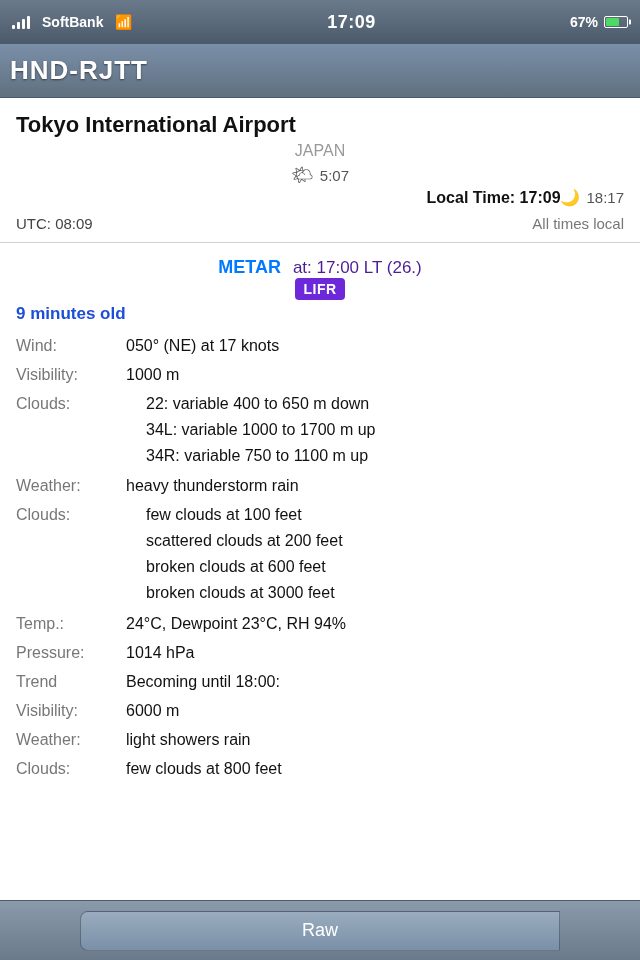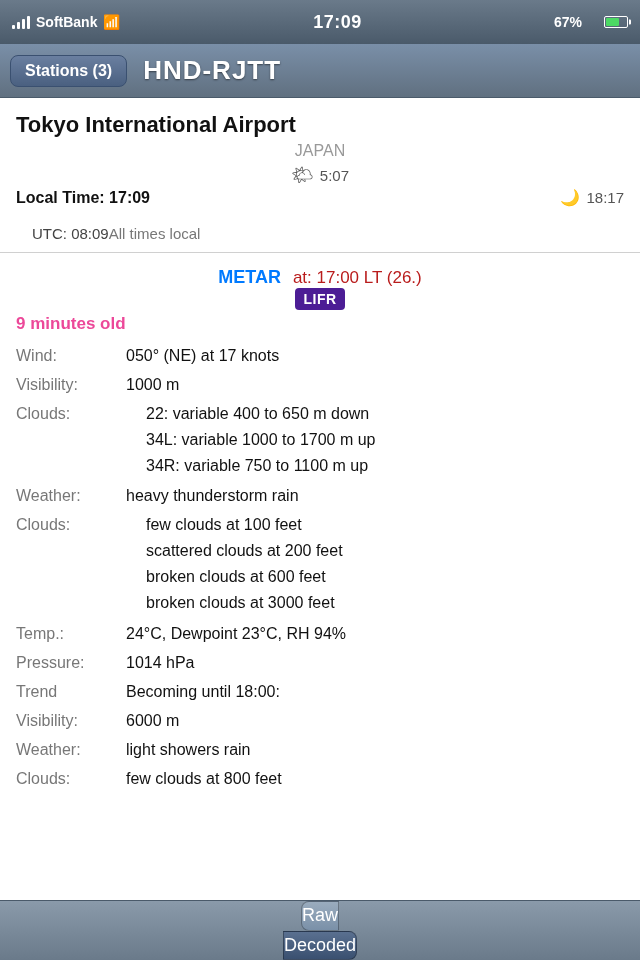--- a/index.html
+++ b/index.html
@@ -20,33 +20,33 @@
       align-items: center;
       justify-content: space-between;
       padding: 0 12px;
       color: white;
       font-size: 15px;
       font-weight: 600;
     }
     .status-left {
       display: flex;
       align-items: center;
-      gap: 6px;
+      gap: 12px;
       font-size: 14px;
       text-align: center;
     }
     .status-center {
       font-size: 18px;
       font-weight: 600;
       letter-spacing: 0.5px;
     }
     .status-right {
       display: flex;
       align-items: center;
-      gap: 22px;
+      gap: 6px;
       font-size: 14px;
     }
     .signal-bars {
       display: flex;
       align-items: flex-end;
       gap: 2px;
       height: 14px;
     }
     .signal-bar {
       width: 3px;
@@ -134,23 +134,23 @@
       color: #111;
       margin-bottom: 4px;
     }
     .airport-country {
       color: #999;
       font-size: 16px;
       margin-bottom: 4px;
     }
     .times-row {
       display: flex;
-      justify-content: space-between;
-      align-items: center;
-      margin-bottom: 18px;
+      justify-content: flex-end;
+      align-items: center;
+      margin-bottom: 8px;
     }
     .local-time {
       font-size: 16px;
       font-weight: 600;
       color: #111;
     }
     .sun-time {
       display: flex;
       align-items: center;
       gap: 6px;
@@ -184,34 +184,34 @@
       display: flex;
       align-items: baseline;
       gap: 12px;
     }
     .metar-label {
       color: #007aff;
       font-size: 18px;
       font-weight: 700;
     }
     .metar-time {
-      color: #b91c1c;
+      color: #4c1d95;
       font-size: 17px;
     }
     .lifr-badge {
-      background: #4c1d95;
+      background: #6d28d9;
       color: white;
       font-size: 14px;
       font-weight: 700;
       padding: 3px 8px;
       border-radius: 4px;
       letter-spacing: 0.5px;
     }
     .age-text {
-      color: #ec4899;
+      color: #1d4ed8;
       font-size: 17px;
       font-weight: 700;
       margin-bottom: 10px;
     }
 
     
     .data-row {
       display: flex;
       margin-bottom: 5px;
       font-size: 16px;
@@ -240,21 +240,20 @@
     
     #tab-bar {
       height: 60px;
       background: linear-gradient(to bottom, #8a9aaa, #6a7a8a);
       display: flex;
       align-items: center;
       justify-content: center;
       gap: 0;
       padding: 0 80px;
       border-top: 1px solid #4a5a6a;
-      flex-direction: column;
     }
     .tab-button {
       flex: 1;
       height: 40px;
       display: flex;
       align-items: center;
       justify-content: center;
       color: white;
       font-size: 18px;
       font-weight: 500;
@@ -296,21 +295,20 @@
     <span>67%</span>
     <div class="battery-container">
       <div class="battery-icon">
         <div class="battery-fill"></div>
       </div>
     </div>
   </div>
 </div>
 
 <div id="nav-bar">
-  <button class="back-button">Stations (3)</button>
   <span class="nav-title">HND-RJTT</span>
 </div>
 
 <div id="content">
 
   <div id="airport-header">
     <div class="airport-name">Tokyo International Airport</div>
     <div style="display:flex; justify-content:space-between; align-items:center; margin-bottom:2px;flex-direction:column;">
       <span class="airport-country">JAPAN</span>
       <div class="sun-time">
@@ -321,21 +319,21 @@
     <div class="times-row">
       <span class="local-time">
         <span>Local Time:</span>
         <span>17:09</span>
       </span>
       <div class="sun-time">
         <span class="moon-icon">🌙</span>
         <span>18:17</span>
       </div>
     </div>
-    <div style="display:flex; justify-content:flex-start; align-items:center;margin-left:16px;">
+    <div style="display:flex; justify-content:space-between; align-items:center;">
       <span class="utc-time">
         <span>UTC:</span>
         <span>08:09</span>
       </span>
       <span class="all-times">All times local</span>
     </div>
   </div>
 
   <div id="metar-section">
     <div class="metar-header-row">
@@ -409,14 +407,13 @@
     <div class="data-row partial-row">
       <span class="data-label">Clouds:</span>
       <span class="data-value">few clouds at 800 feet</span>
     </div>
 
   </div>
 </div>
 
 <div id="tab-bar">
   <button class="tab-button">Raw</button>
-  <button class="tab-button active">Decoded</button>
 </div>
 
 </body></html>

